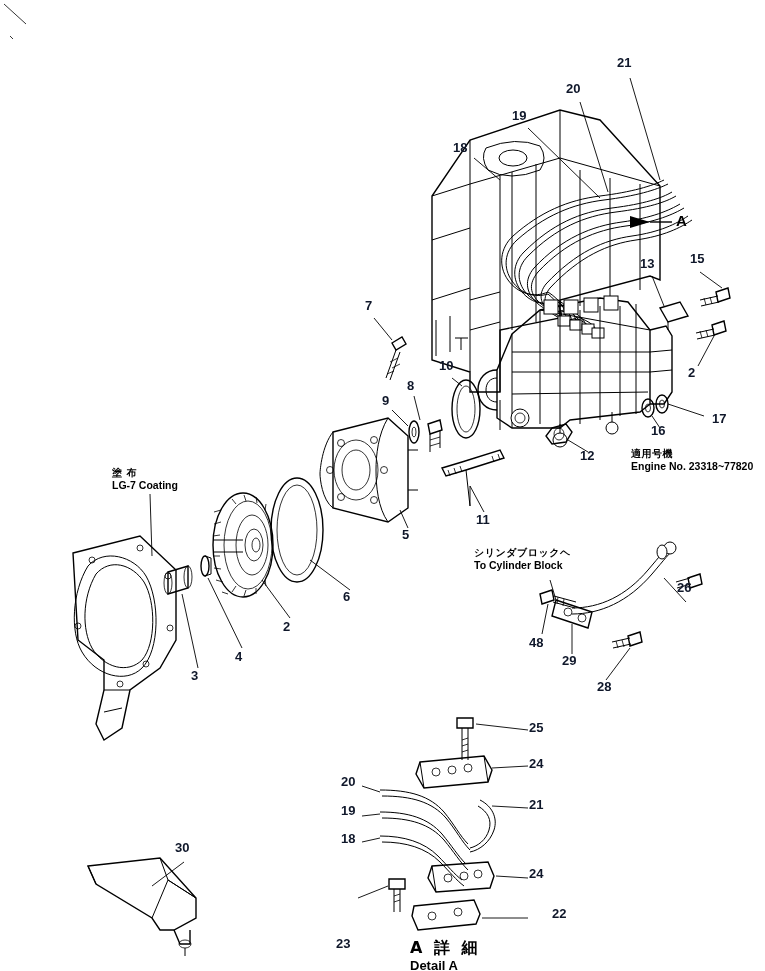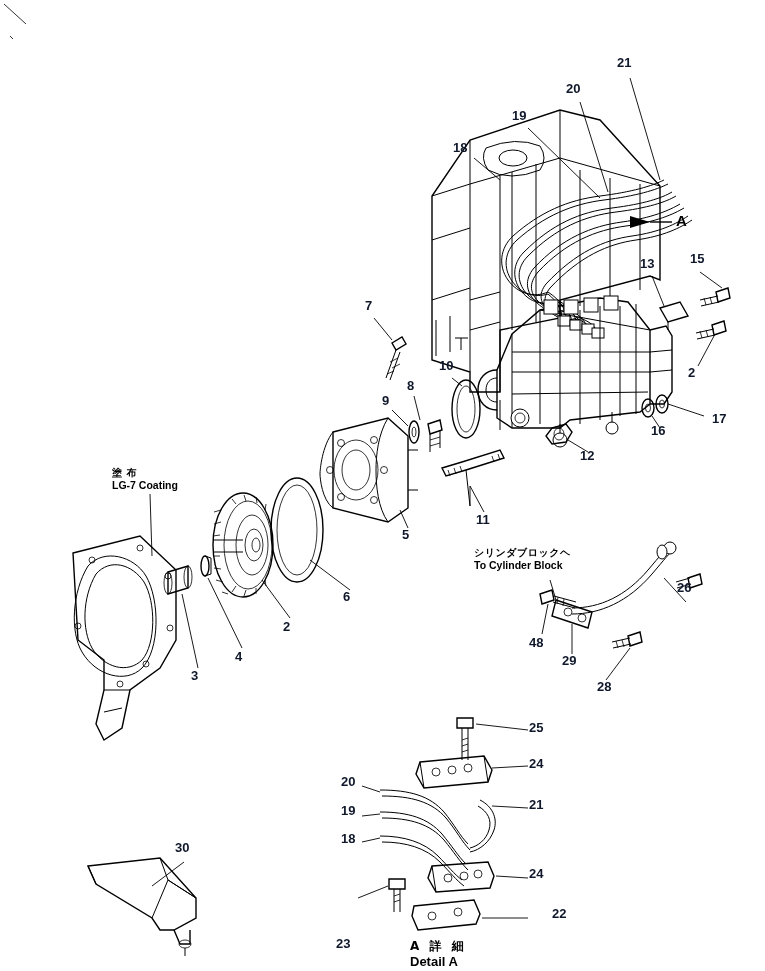--- a/index.html
+++ b/index.html
@@ -49,21 +49,21 @@
   .caption {
     position: absolute;
     font-family: "Liberation Sans", sans-serif;
     font-size: 13px;
     font-weight: bold;
     white-space: nowrap;
     line-height: 1.25;
   }
   .caption .jp {
     font-family: "DejaVu Sans", sans-serif;
-    font-size: 12px;
+    font-size: 16px;
     letter-spacing: 3px;
   }
   .arrowA {
     position: absolute;
     font-family: "Liberation Sans", sans-serif;
     font-size: 15px;
     font-weight: bold;
   }
 </style>
 </head>
@@ -484,19 +484,23 @@
   <div class="note" style="left:112px; top:466px;">
     <span class="jp">塗 布</span><br>
     <span>LG-7 Coating</span>
   </div>
 
   <div class="note" style="left:474px; top:546px;">
     <span class="jp">シリンダブロックヘ</span><br>
     <span>To Cylinder Block</span>
   </div>
 
+  <div class="note" style="left:631px; top:447px;">
+    <span class="jp">適用号機</span><br>
+    <span>Engine No. 23318~77820</span>
+  </div>
 
   <div class="caption" style="left:410px; top:938px;">
     <span class="jp">A 詳 細</span><br>
     <span>Detail A</span>
   </div>
 
 </div>
 
 </body></html>

